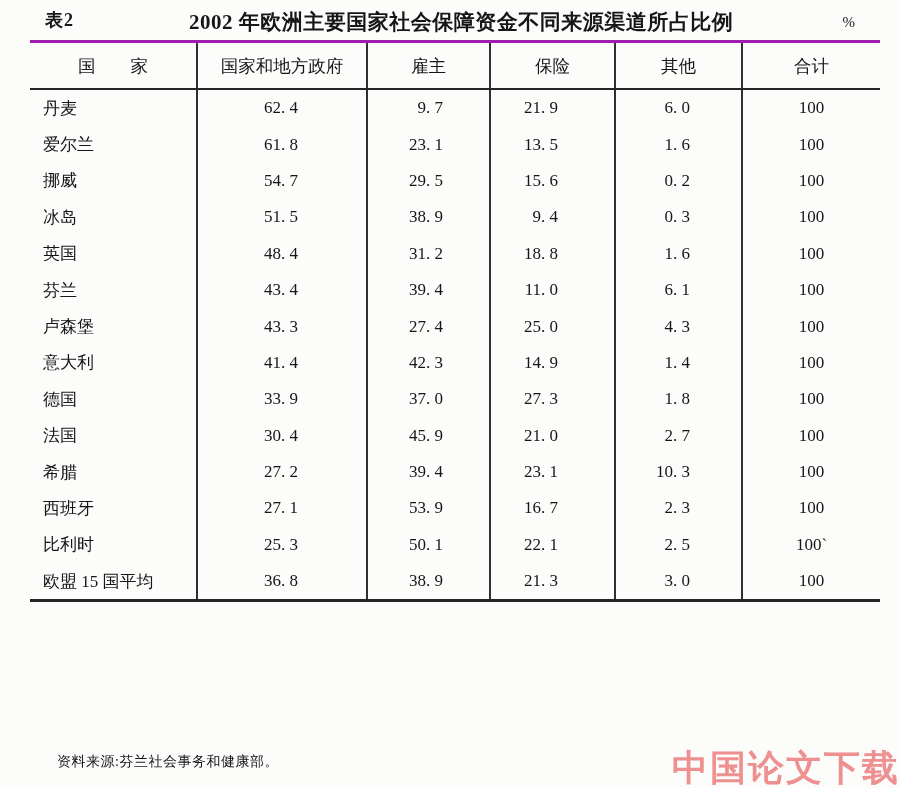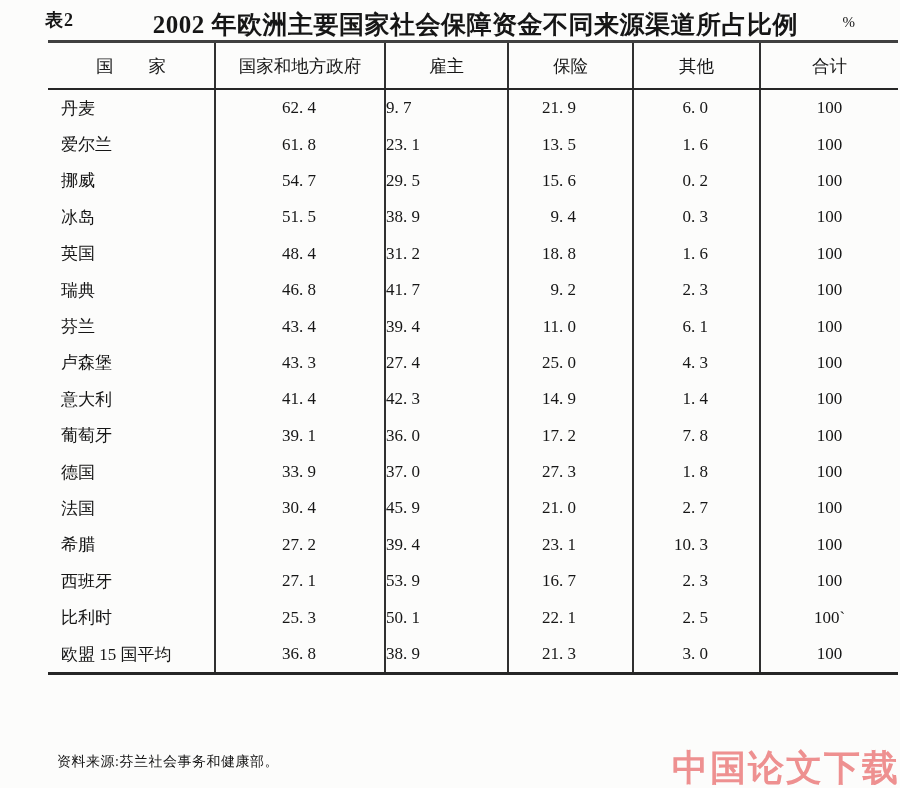--- a/index.html
+++ b/index.html
@@ -11,49 +11,49 @@
     font-family: "Liberation Serif", "DejaVu Serif", serif;
     color: #161616;
   }
   
   .titlebar { position: absolute; left: 0; top: 6px; width: 900px; height: 32px; }
   .table-label {
     position: absolute; left: 45px; top: 2px;
     font-size: 18px; font-weight: bold; letter-spacing: 1px;
   }
   .main-title {
-    position: absolute; left: 108px; width: 690px; top: 2px;
-    text-align: right; font-size: 25px; font-weight: bold; letter-spacing: 0.5px;
+    position: absolute; left: 116px; width: 690px; top: 2px;
+    text-align: center; font-size: 21px; font-weight: bold; letter-spacing: 0.5px;
   }
   .unit-label { position: absolute; right: 45px; top: 8px; font-size: 15px; }
 
   
   .content { position: absolute; left: 0; top: 0; width: 900px; height: 616px; z-index: 1; }
   table {
-    position: absolute; left: 48px; top: 40px; width: 850px;
+    position: absolute; left: 30px; top: 40px; width: 850px;
     border-collapse: collapse; table-layout: fixed;
-    border-top: 3px solid #404040;
+    border-top: 3px solid #a21caf;
     border-bottom: 3px solid #262626;
     background: transparent;
   }
   col.w0 { width: 167px; } col.w1 { width: 170px; } col.w2 { width: 123px; }
   col.w3 { width: 125px; } col.w4 { width: 127px; } col.w5 { width: 138px; }
   thead th {
     height: 45px; font-weight: normal; font-size: 17.5px;
     border-bottom: 2px solid #262626; text-align: center;
     vertical-align: middle; padding: 0;
   }
   tbody td {
     height: 36.4px; font-size: 17px; vertical-align: middle; padding: 0;
     white-space: nowrap;
   }
   th + th, td + td { border-left: 2px solid #303030; }
   td.c0 { text-align: left; padding-left: 13px; }
   td.c1 { text-align: right; padding-right: 68px; margin-left: 30px; }
-  td.c2 { padding-right: 64px; }
+  td.c2 { text-align: right; padding-right: 46px; }
   td.c3 { text-align: right; padding-right: 56px; }
   td.c4 { text-align: right; padding-right: 51px; }
   td.c5 { text-align: center; }
 
   
   .source-note { position: absolute; left: 57px; top: 753px; font-size: 14px; letter-spacing: 0.5px; }
 
   
   .watermark { position: absolute; z-index: 0; font-weight: bold; white-space: nowrap; margin-top: 46px; }
   .wm1 {
@@ -136,28 +136,20 @@
         </tr>
         <tr>
           <td class="c0">英国</td>
           <td class="c1">48. 4</td>
           <td class="c2">31. 2</td>
           <td class="c3">18. 8</td>
           <td class="c4">1. 6</td>
           <td class="c5">100</td>
         </tr>
         <tr>
-          <td class="c0">瑞典</td>
-          <td class="c1">46. 8</td>
-          <td class="c2">41. 7</td>
-          <td class="c3">9. 2</td>
-          <td class="c4">2. 3</td>
-          <td class="c5">100</td>
-        </tr>
-        <tr>
           <td class="c0">芬兰</td>
           <td class="c1">43. 4</td>
           <td class="c2">39. 4</td>
           <td class="c3">11. 0</td>
           <td class="c4">6. 1</td>
           <td class="c5">100</td>
         </tr>
         <tr>
           <td class="c0">卢森堡</td>
           <td class="c1">43. 3</td>
@@ -165,28 +157,20 @@
           <td class="c3">25. 0</td>
           <td class="c4">4. 3</td>
           <td class="c5">100</td>
         </tr>
         <tr>
           <td class="c0">意大利</td>
           <td class="c1">41. 4</td>
           <td class="c2">42. 3</td>
           <td class="c3">14. 9</td>
           <td class="c4">1. 4</td>
-          <td class="c5">100</td>
-        </tr>
-        <tr>
-          <td class="c0">葡萄牙</td>
-          <td class="c1">39. 1</td>
-          <td class="c2">36. 0</td>
-          <td class="c3">17. 2</td>
-          <td class="c4">7. 8</td>
           <td class="c5">100</td>
         </tr>
         <tr>
           <td class="c0">德国</td>
           <td class="c1">33. 9</td>
           <td class="c2">37. 0</td>
           <td class="c3">27. 3</td>
           <td class="c4">1. 8</td>
           <td class="c5">100</td>
         </tr>

